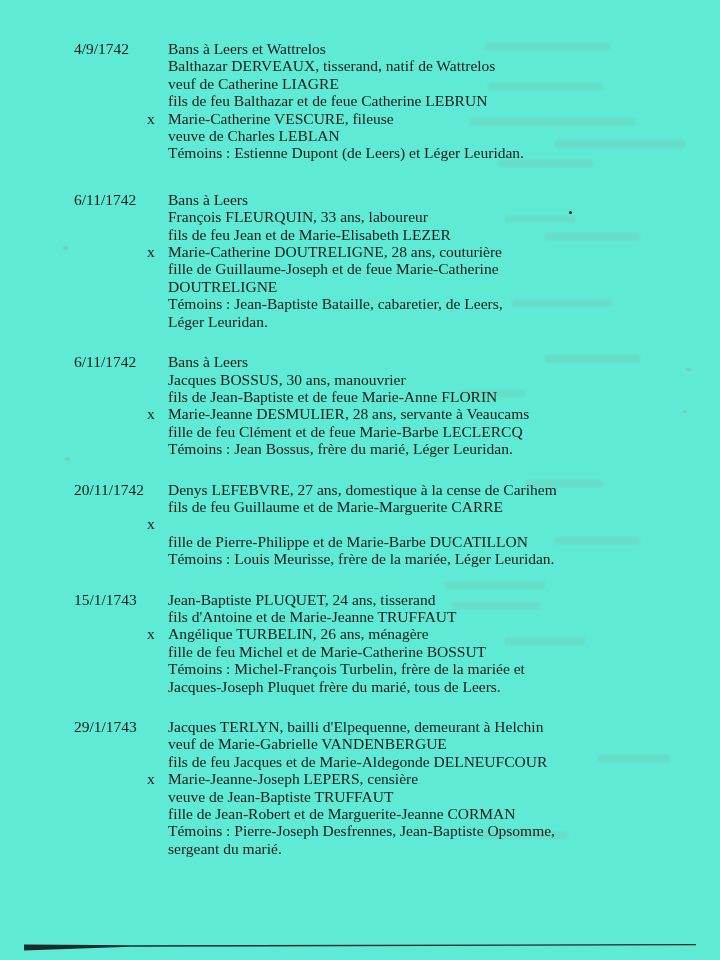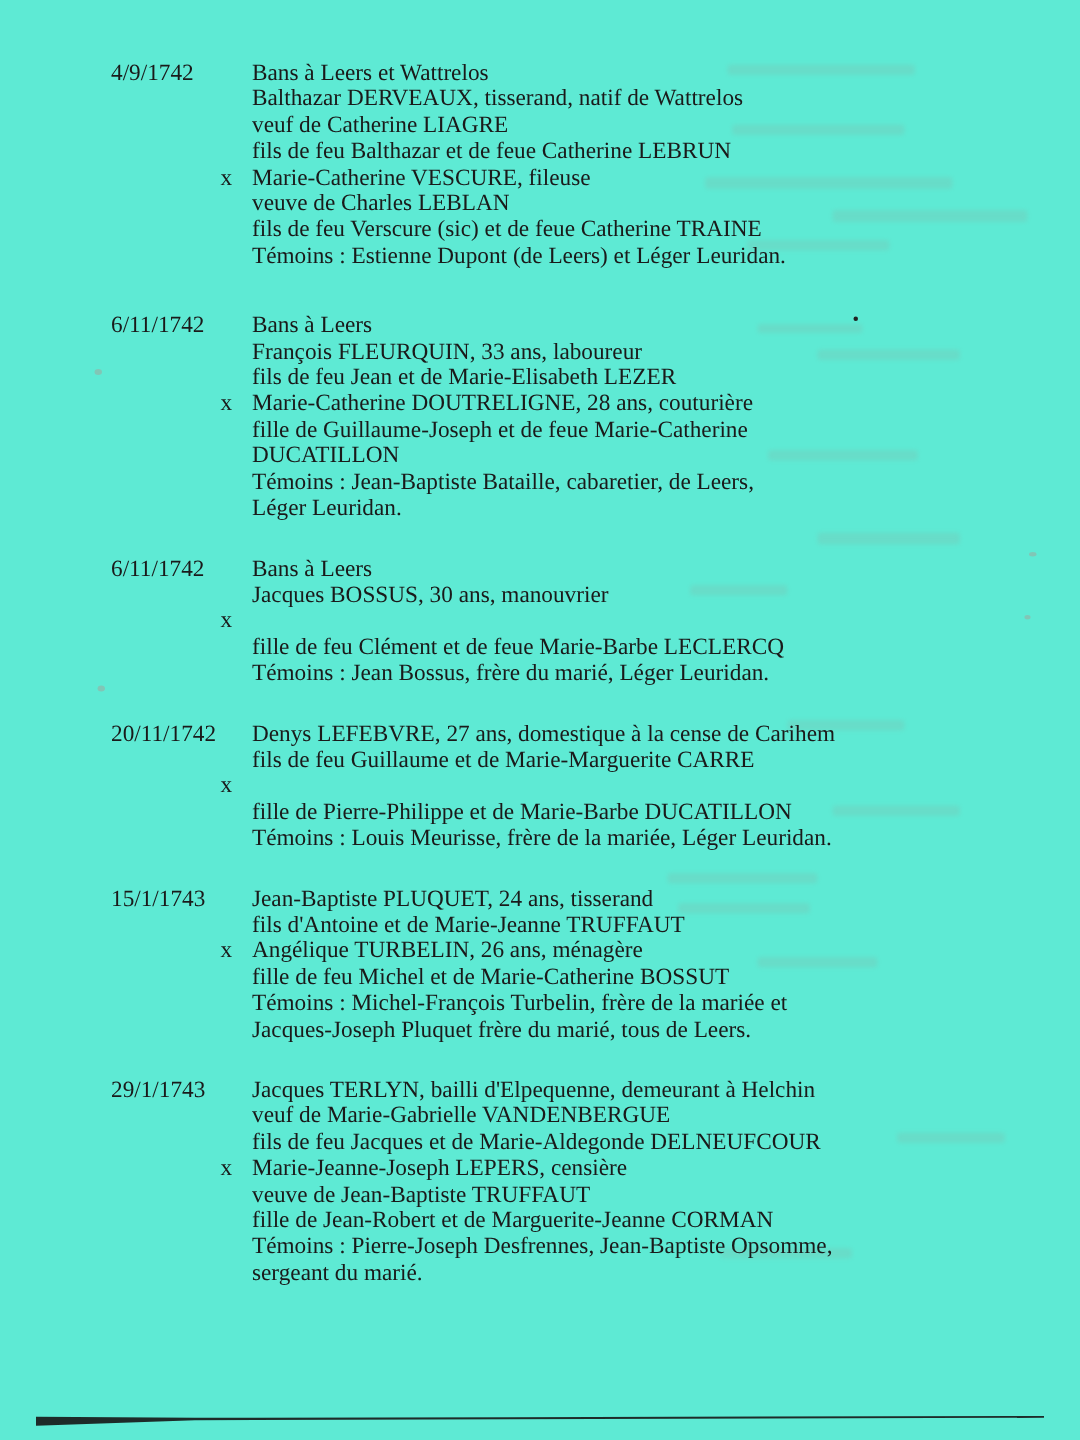--- a/index.html
+++ b/index.html
@@ -127,21 +127,20 @@
         <div class="line">
             <span class="marker">x</span>
             <span class="text">Marie-Catherine VESCURE, fileuse</span>
           </div>
         <div class="line">
             <span class="marker"></span>
             <span class="text">veuve de Charles LEBLAN</span>
           </div>
         <div class="line">
             <span class="marker"></span>
-            <span class="text">fils de feu Verscure (sic) et de feue Catherine TRAINE</span>
           </div>
         <div class="line">
             <span class="marker"></span>
             <span class="text">Témoins : Estienne Dupont (de Leers) et Léger Leuridan.</span>
           </div>
       </div>
     </div>
 
     <div class="entry">
       <div class="date">6/11/1742</div>
@@ -161,21 +160,21 @@
         <div class="line">
             <span class="marker">x</span>
             <span class="text">Marie-Catherine DOUTRELIGNE, 28 ans, couturière</span>
           </div>
         <div class="line">
             <span class="marker"></span>
             <span class="text">fille de Guillaume-Joseph et de feue Marie-Catherine</span>
           </div>
         <div class="line">
             <span class="marker"></span>
-            <span class="text">DUCATILLON</span>
+            <span class="text">DOUTRELIGNE</span>
           </div>
         <div class="line">
             <span class="marker"></span>
             <span class="text">Témoins : Jean-Baptiste Bataille, cabaretier, de Leers,</span>
           </div>
         <div class="line">
             <span class="marker"></span>
             <span class="text">Léger Leuridan.</span>
           </div>
       </div>
@@ -187,23 +186,25 @@
         <div class="line">
             <span class="marker"></span>
             <span class="text">Bans à Leers</span>
           </div>
         <div class="line">
             <span class="marker"></span>
             <span class="text">Jacques BOSSUS, 30 ans, manouvrier</span>
           </div>
         <div class="line">
             <span class="marker"></span>
-          </div>
-        <div class="line">
-            <span class="marker">x</span>
+            <span class="text">fils de Jean-Baptiste et de feue Marie-Anne FLORIN</span>
+          </div>
+        <div class="line">
+            <span class="marker">x</span>
+            <span class="text">Marie-Jeanne DESMULIER, 28 ans, servante à Veaucams</span>
           </div>
         <div class="line">
             <span class="marker"></span>
             <span class="text">fille de feu Clément et de feue Marie-Barbe LECLERCQ</span>
           </div>
         <div class="line">
             <span class="marker"></span>
             <span class="text">Témoins : Jean Bossus, frère du marié, Léger Leuridan.</span>
           </div>
       </div>

